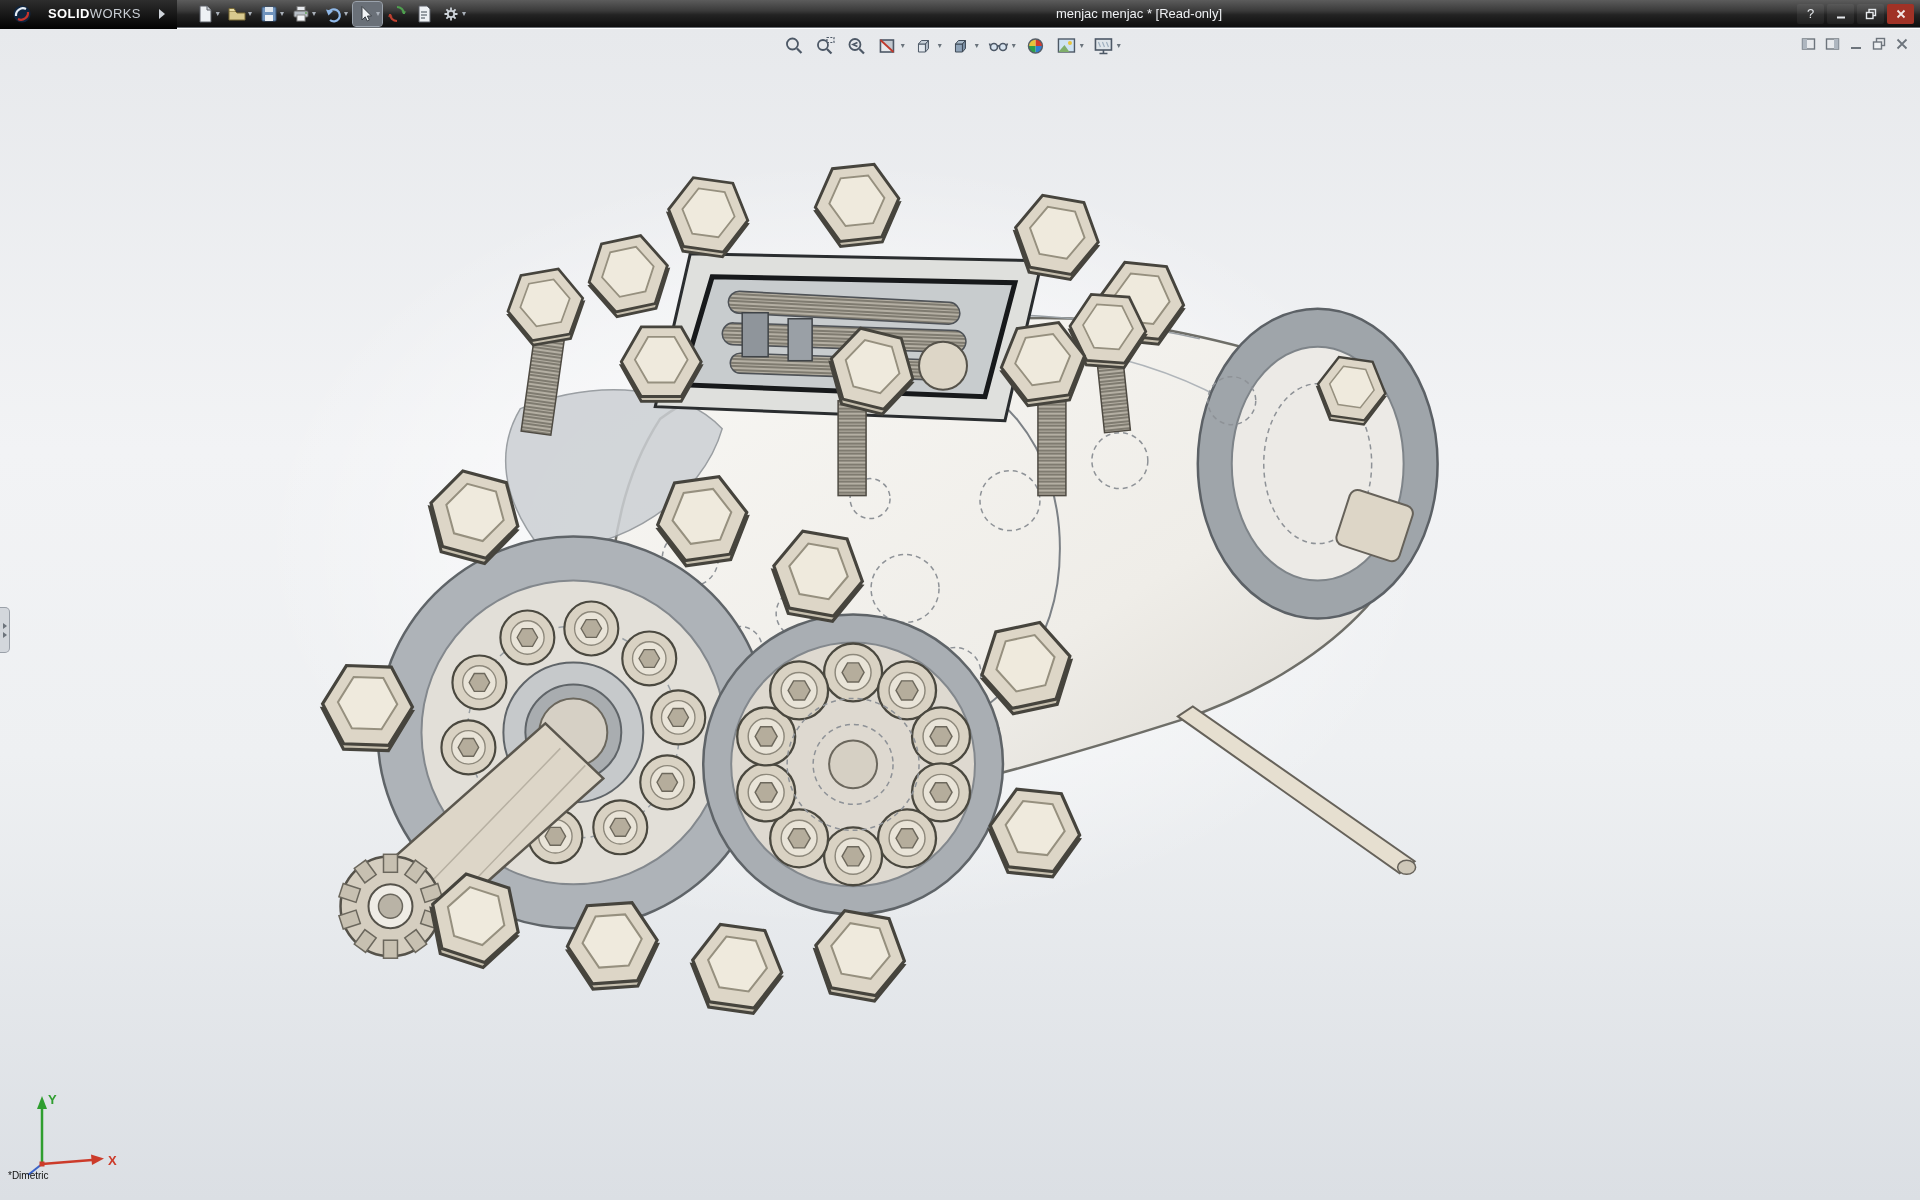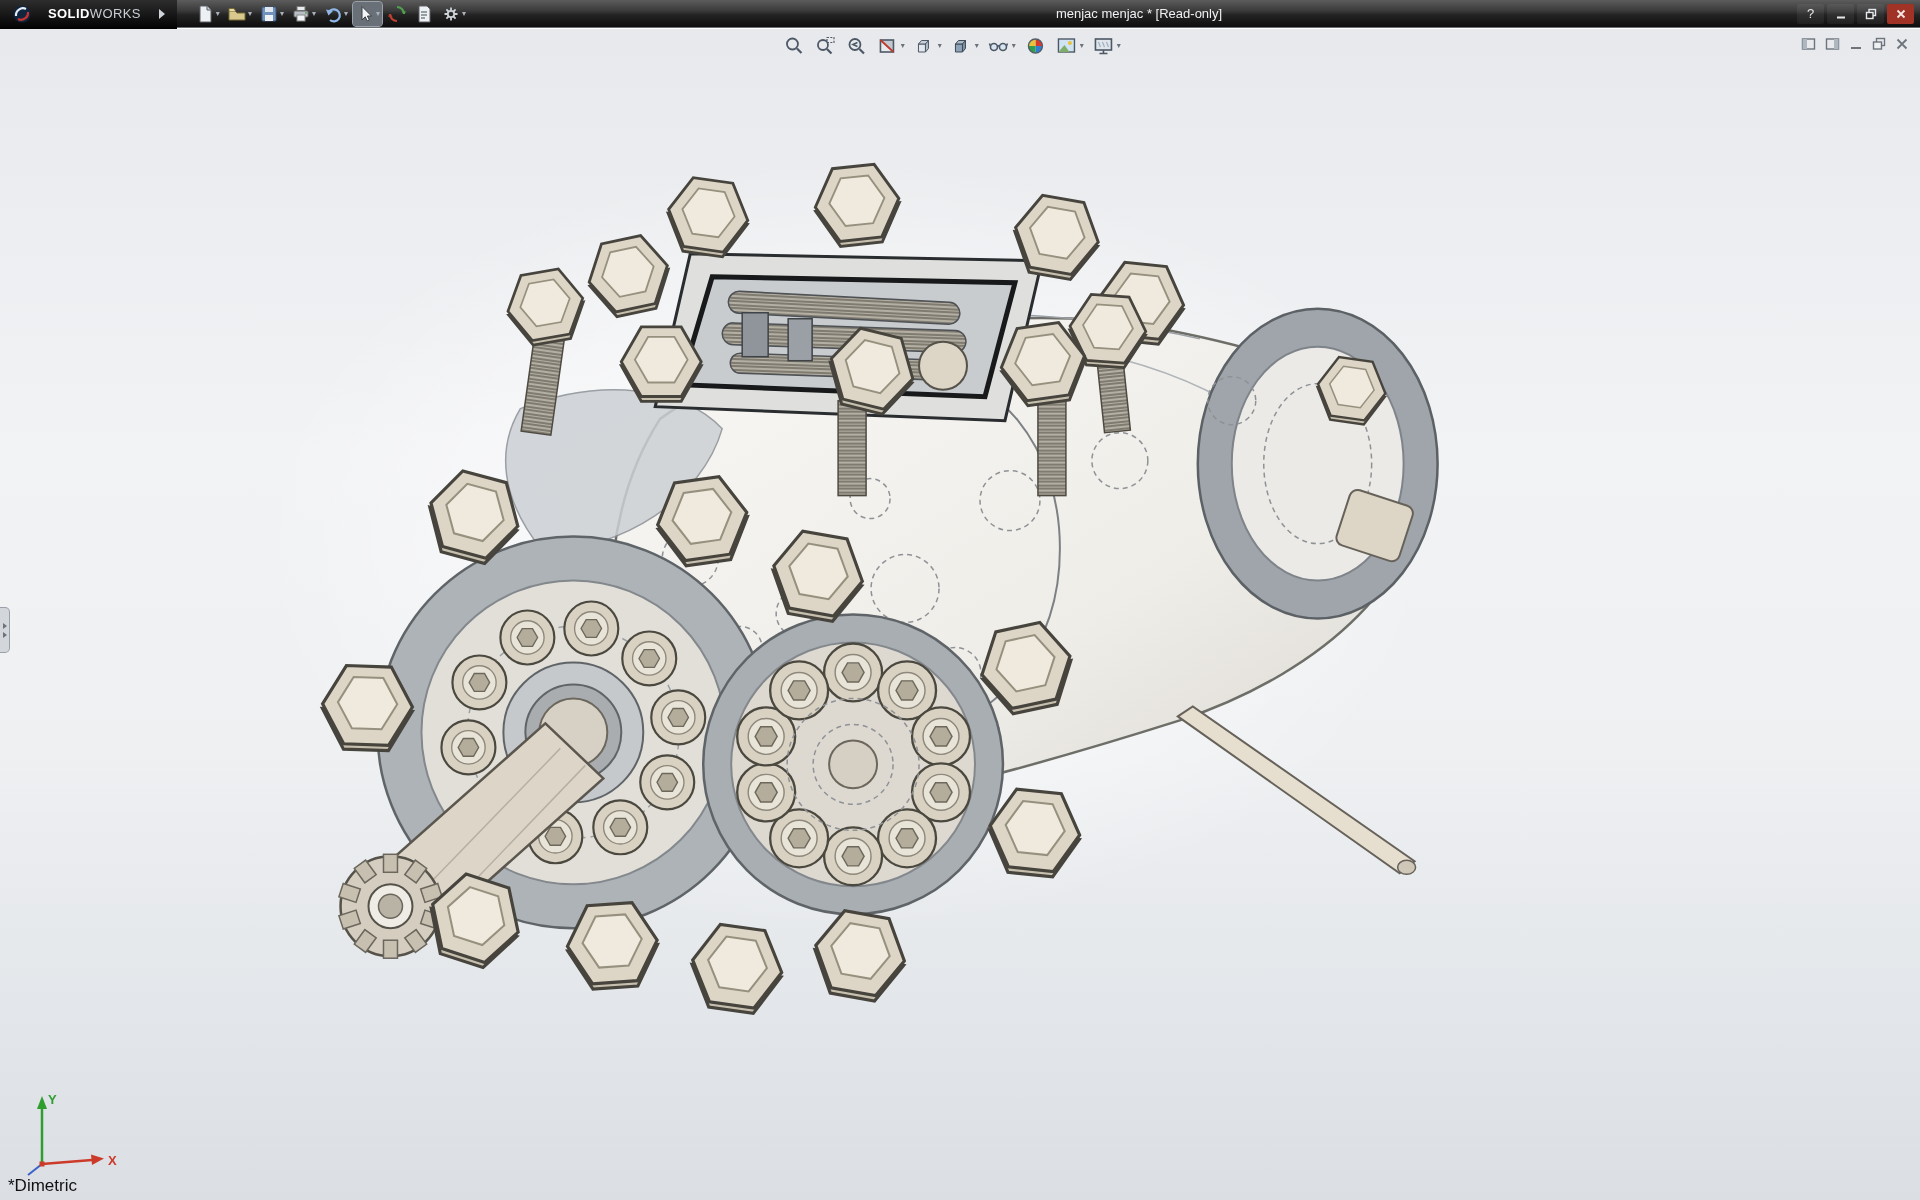--- a/index.html
+++ b/index.html
@@ -30,21 +30,21 @@
   .viewport{position:absolute;top:29px;left:0;right:0;bottom:0;
     background:
       radial-gradient(ellipse 950px 620px at 44% 44%, #ffffff 0%, rgba(255,255,255,0) 62%),
       linear-gradient(180deg,#e7e9ec 0%,#f2f3f5 36%,#eef0f2 62%,#dbdfe4 100%)}
   .headsup{position:absolute;top:5px;left:49.6%;transform:translateX(-50%);
     display:flex;align-items:center;gap:7px}
   .hbtn{display:flex;align-items:center;gap:1px;padding:1px;border-radius:3px}
   .hbtn .dd{color:#6a737c}
   .docctl{position:absolute;top:7px;right:10px;display:flex;gap:7px;align-items:center}
   .model-svg{position:absolute;inset:0;width:100%;height:100%}
-  .orientation{position:absolute;left:8px;bottom:4px;font-size:17px;color:#111}
+  .orientation{position:absolute;left:8px;bottom:19px;font-size:10px;color:#111}
   .triad{position:absolute;left:8px;bottom:22px}
   .flytab{position:absolute;left:0;top:578px;width:10px;height:46px;background:#d3d7dc;
     border:1px solid #9aa0a8;border-left:none;border-radius:0 5px 5px 0;
     display:flex;flex-direction:column;justify-content:center;align-items:center;gap:3px}
   .flytab i{display:block;width:0;height:0;border-top:3px solid transparent;border-bottom:3px solid transparent;border-left:4px solid #6c737b}
 </style>
 </head>
 <body>
 
 <div class="app">

